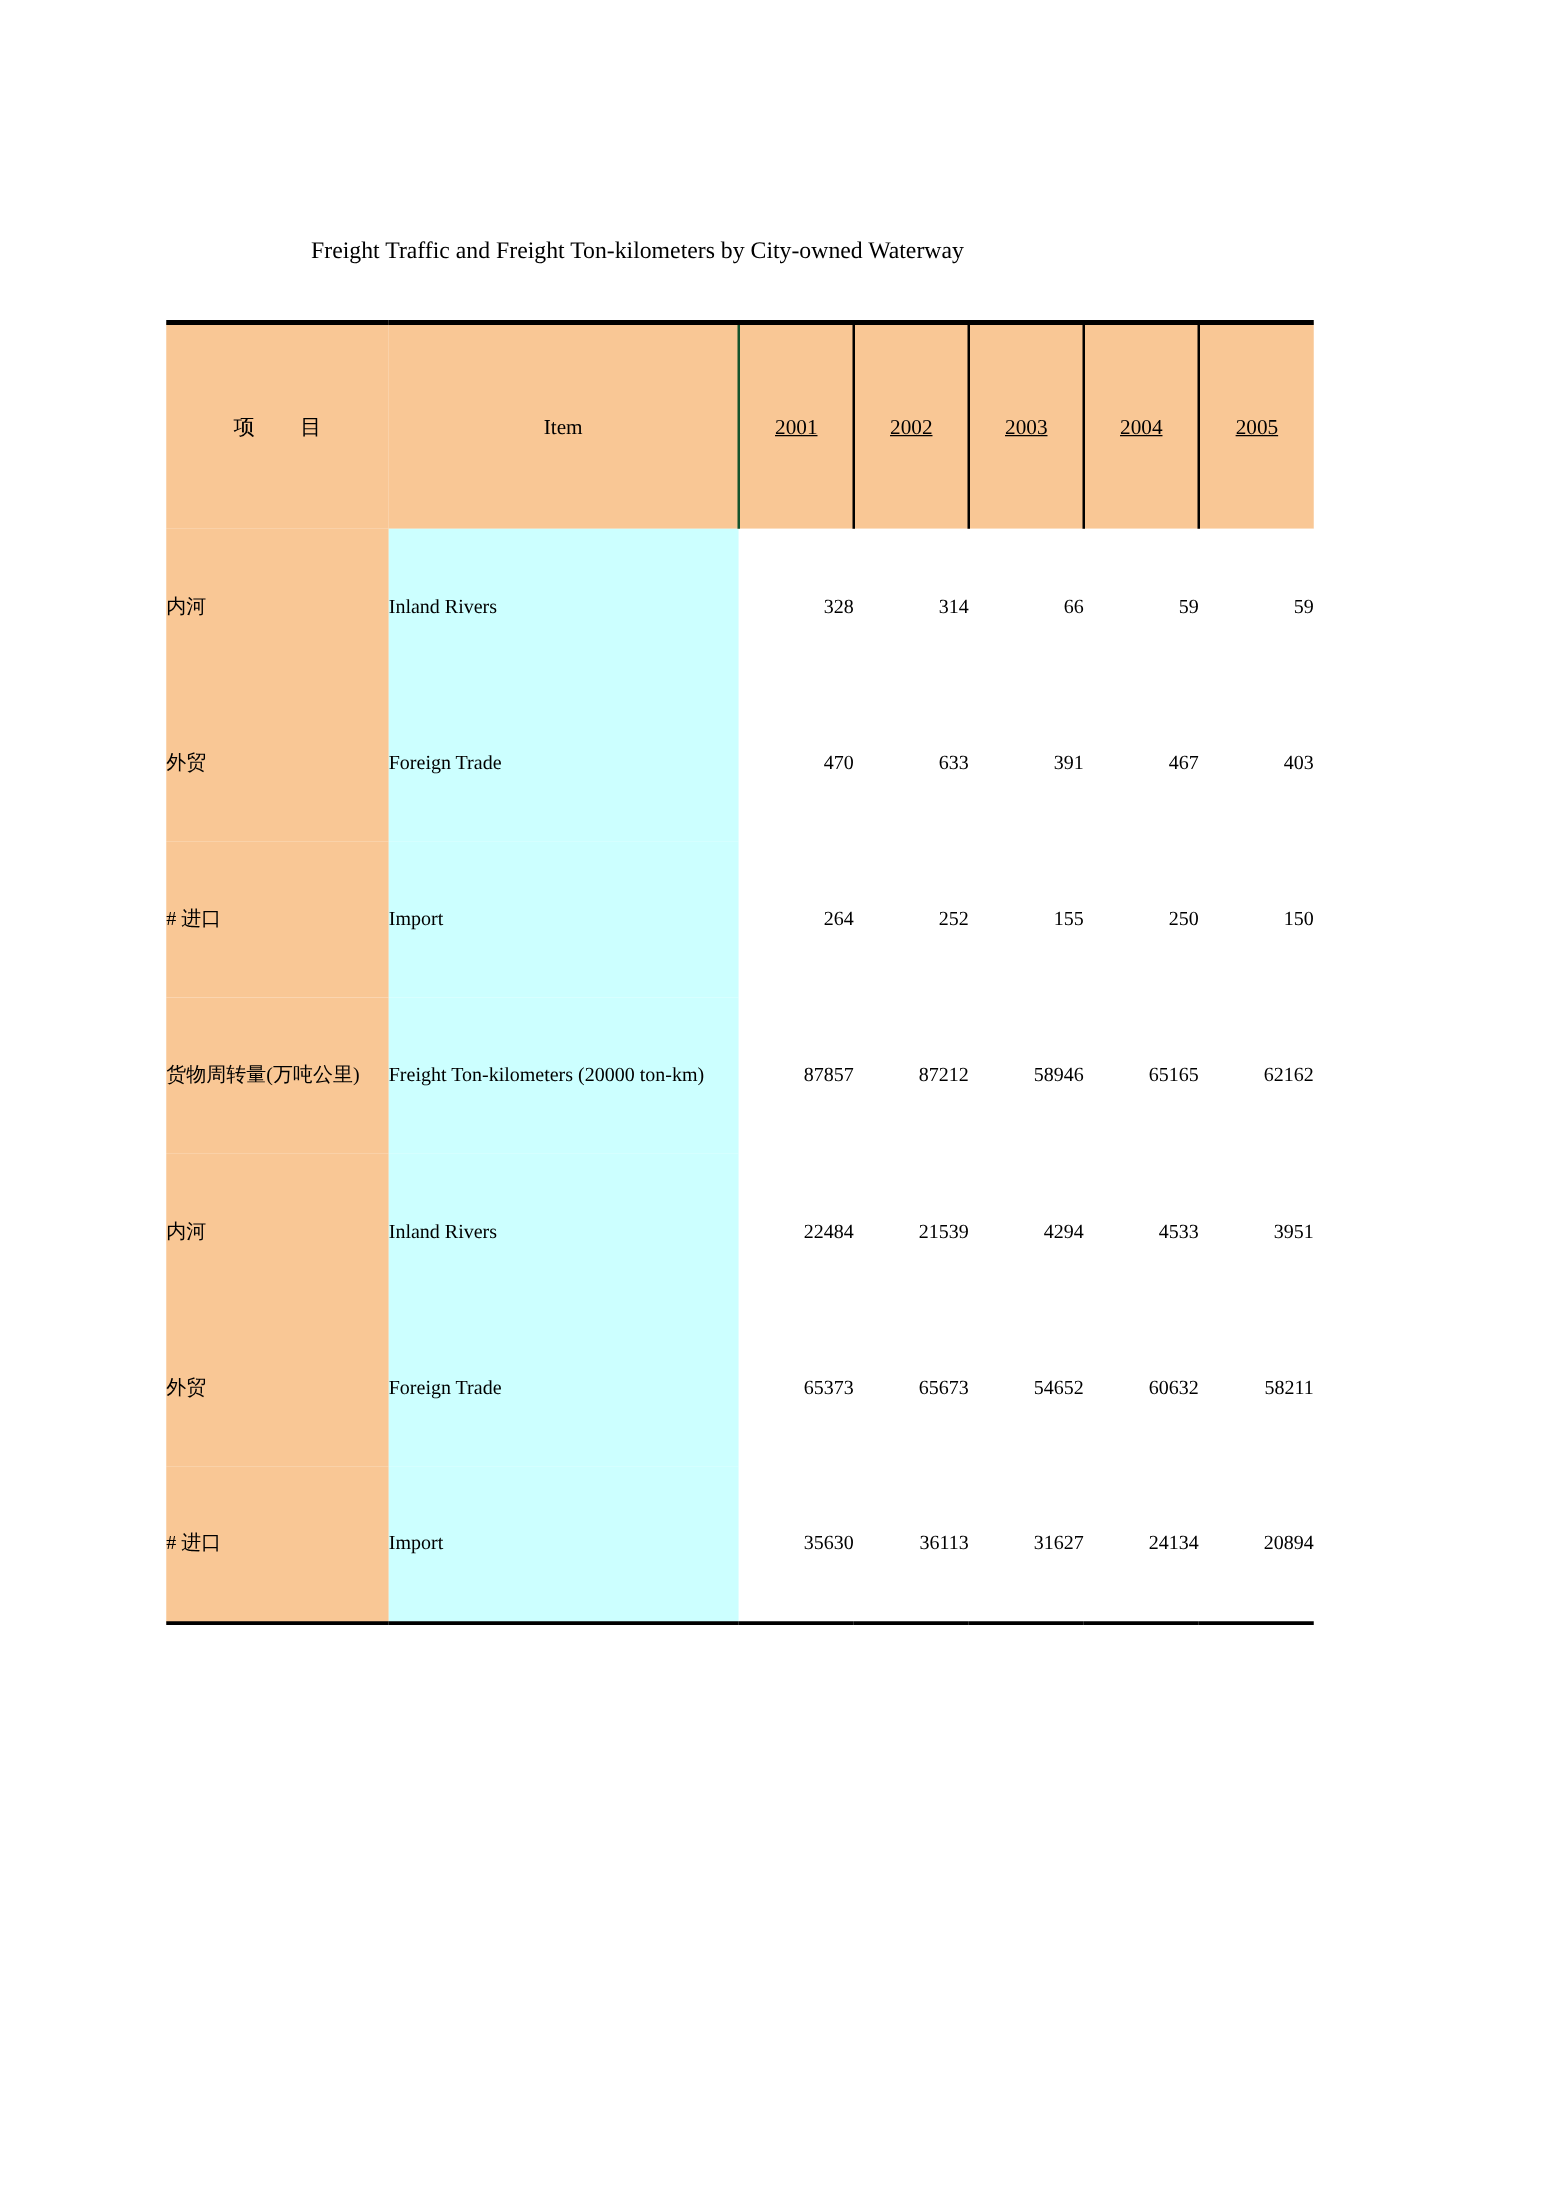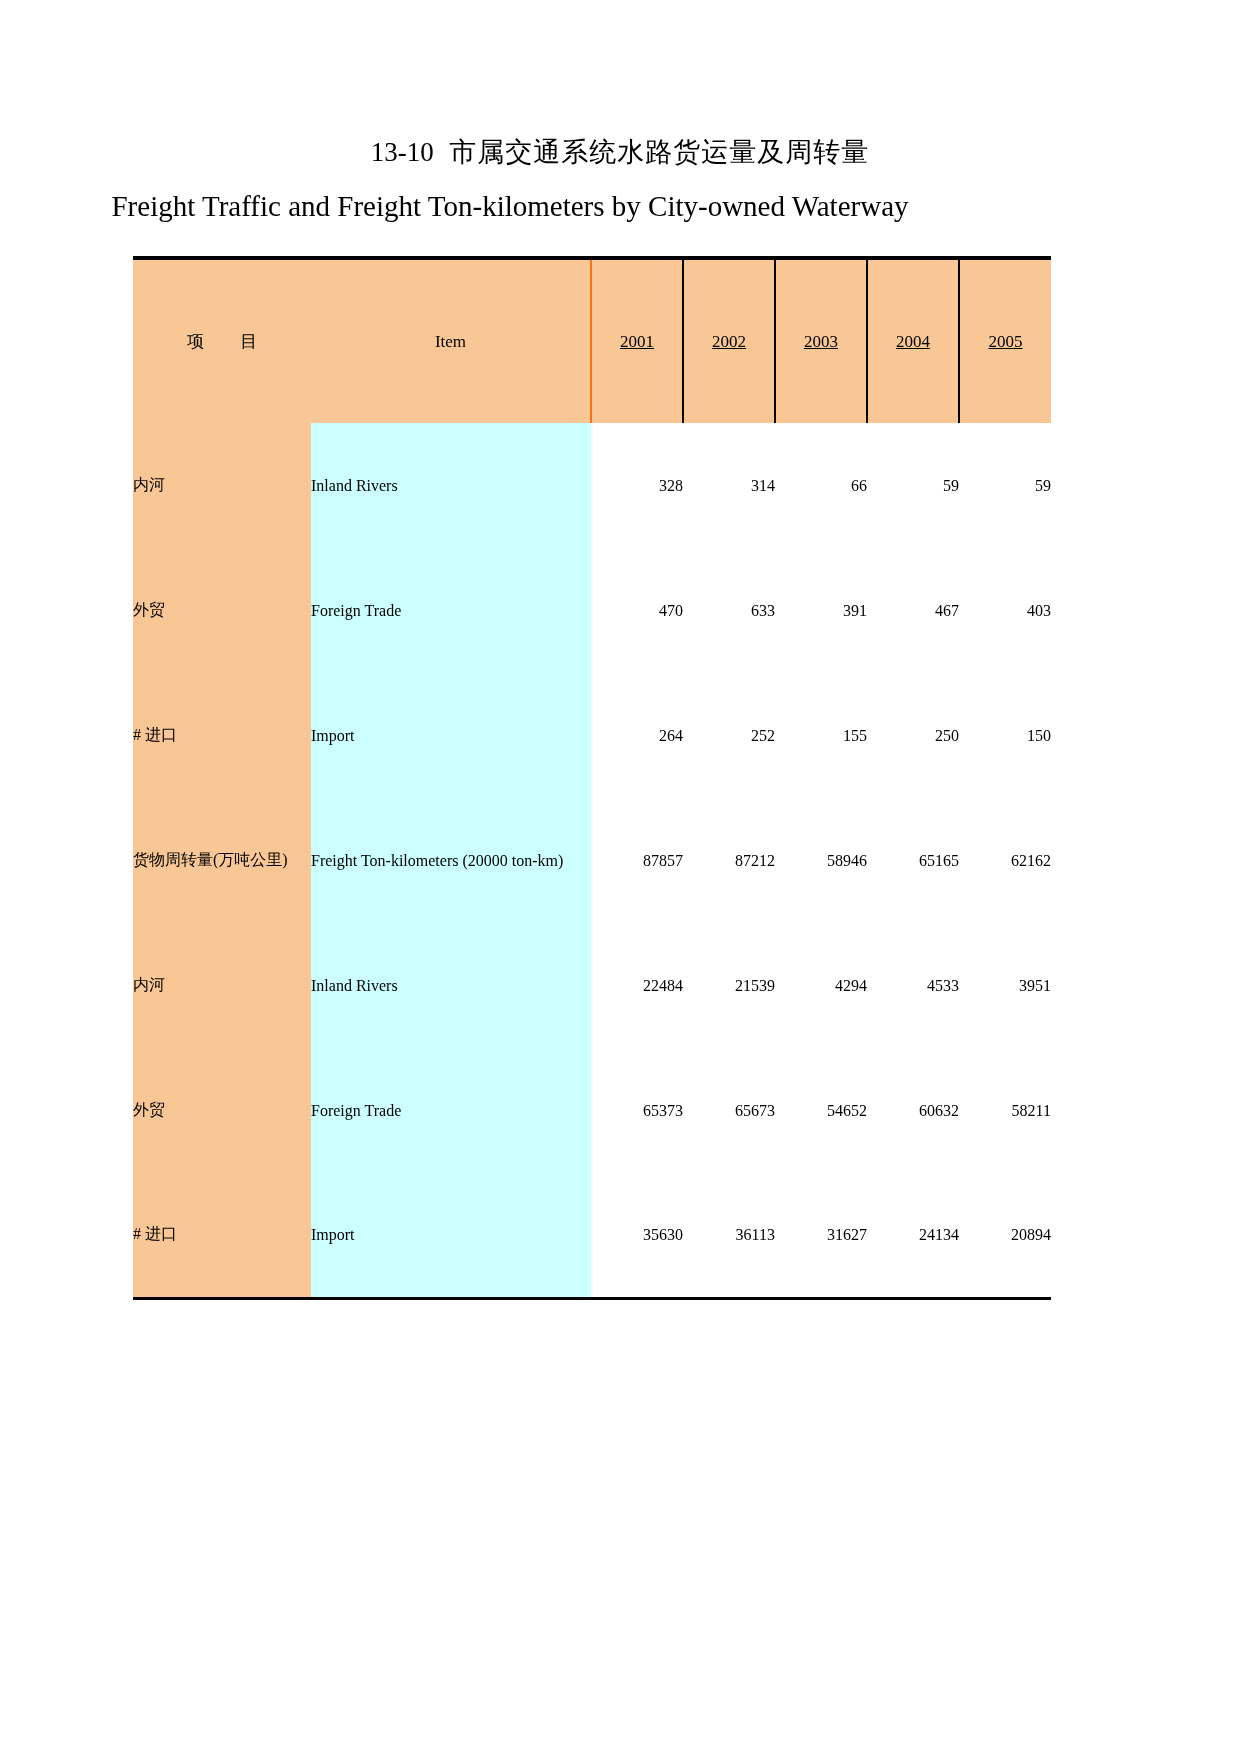--- a/index.html
+++ b/index.html
@@ -36,21 +36,21 @@
   }
   .title-cn .num {
     letter-spacing: 0px;
   }
   .title-en {
     position: absolute;
     left: 0;
     top: 190px;
     width: 1020px;
     text-align: center;
-    font-size: 29px;
+    font-size: 19px;
     white-space: nowrap;
   }
 
   
   .table-wrap {
     position: absolute;
     left: 96px;
     top: 256px;
     width: 918px;
     padding-left: 37px;
@@ -77,21 +77,21 @@
     border-top: 4px solid #000000;
     font-size: 17px;
     text-align: center;
   }
   th.h-item-cn {
     width: 178px;
     border-right: none;
   }
   th.h-item-en {
     width: 280px;
-    border-right: 2px solid #f97316;
+    border-right: 2px solid #14532d;
   }
   th.h-year {
     width: 92px;
     border-right: 2px solid #000000;
     text-decoration: underline;
   }
   th.h-year.last {
     border-right: none;
   }
   .h-cn-label {
@@ -136,24 +136,20 @@
   .ind-1 { padding-left: 26px; }
   .ind-2 { padding-left: 42px; }
   .ind-en-1 { padding-left: 12px; }
   .ind-en-2 { padding-left: 28px; }
 </style>
 </head>
 <body>
 
 <div class="page">
 
-  <div class="title-cn">
-    <span class="num">13-10</span>&nbsp;
-    <span>市属交通系统水路货运量及周转量</span>
-  </div>
 
   <div class="title-en">Freight Traffic and Freight Ton-kilometers by City-owned Waterway</div>
 
   <div class="table-wrap">
     <table class="main">
       <colgroup>
         <col style="width:178px">
         <col style="width:280px">
         <col style="width:92px">
         <col style="width:92px">

